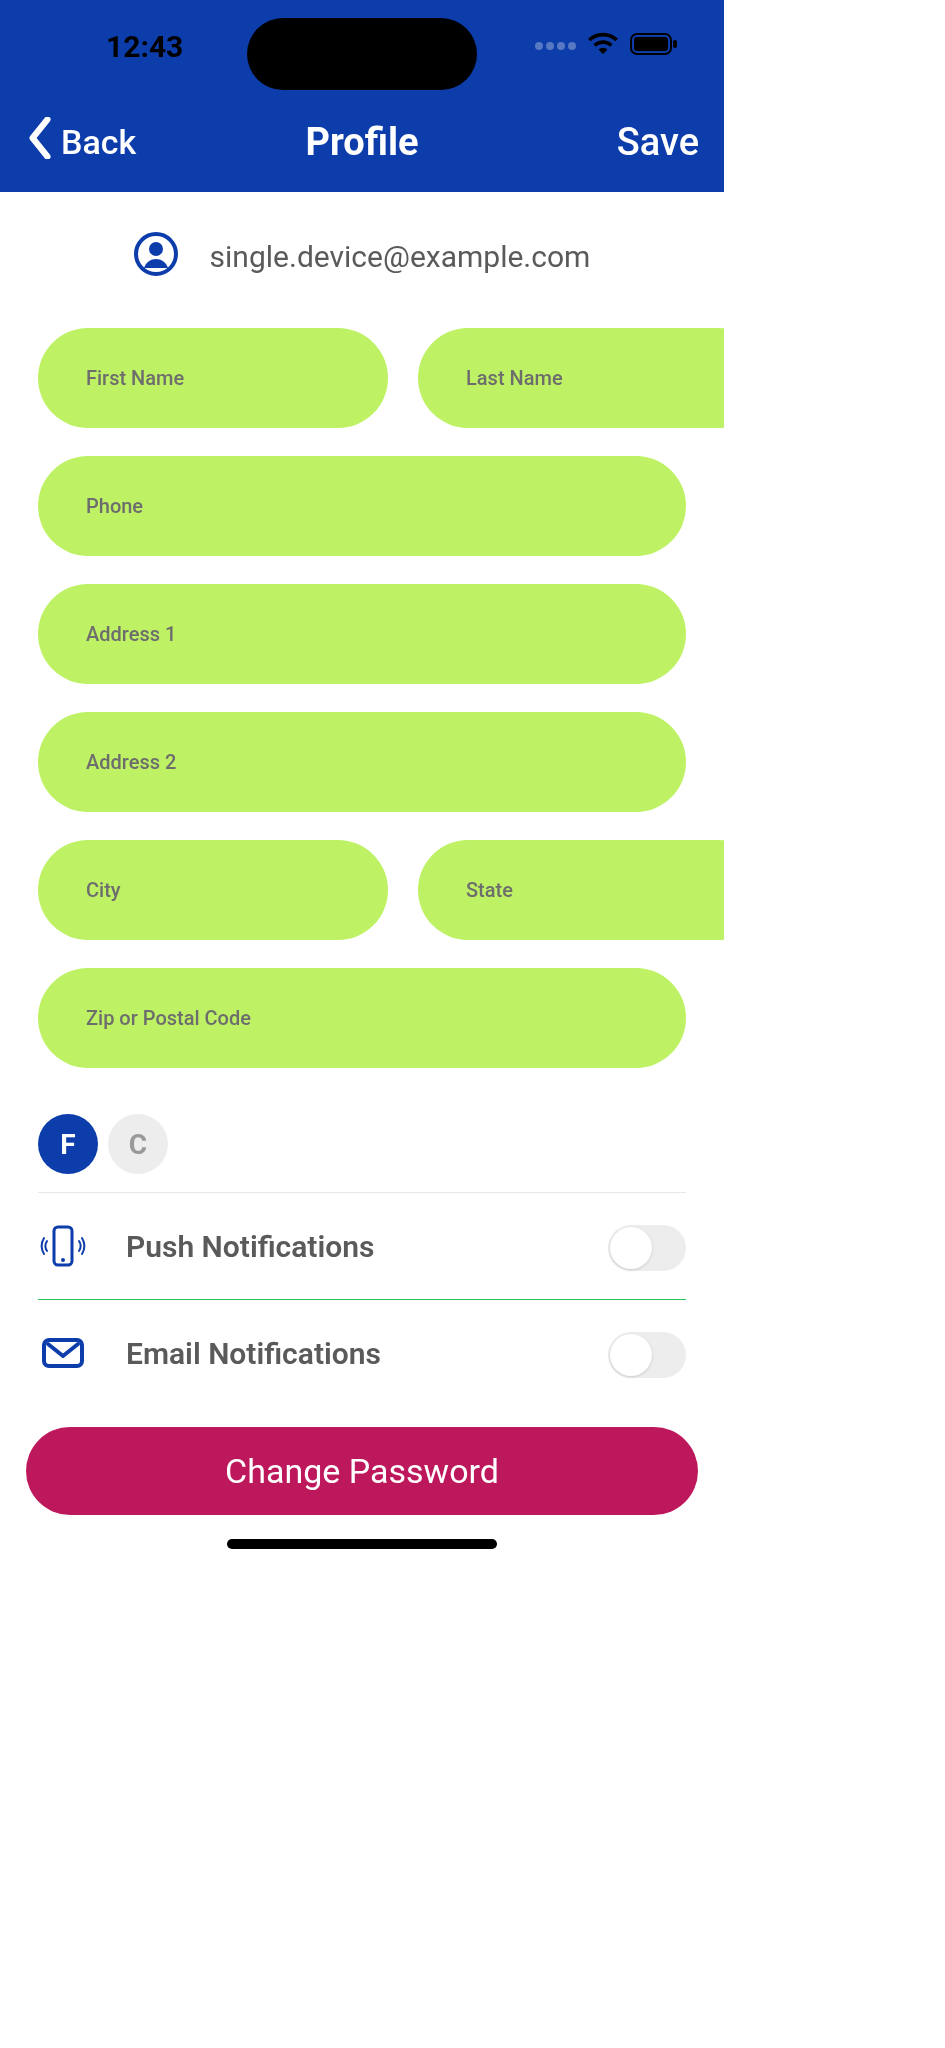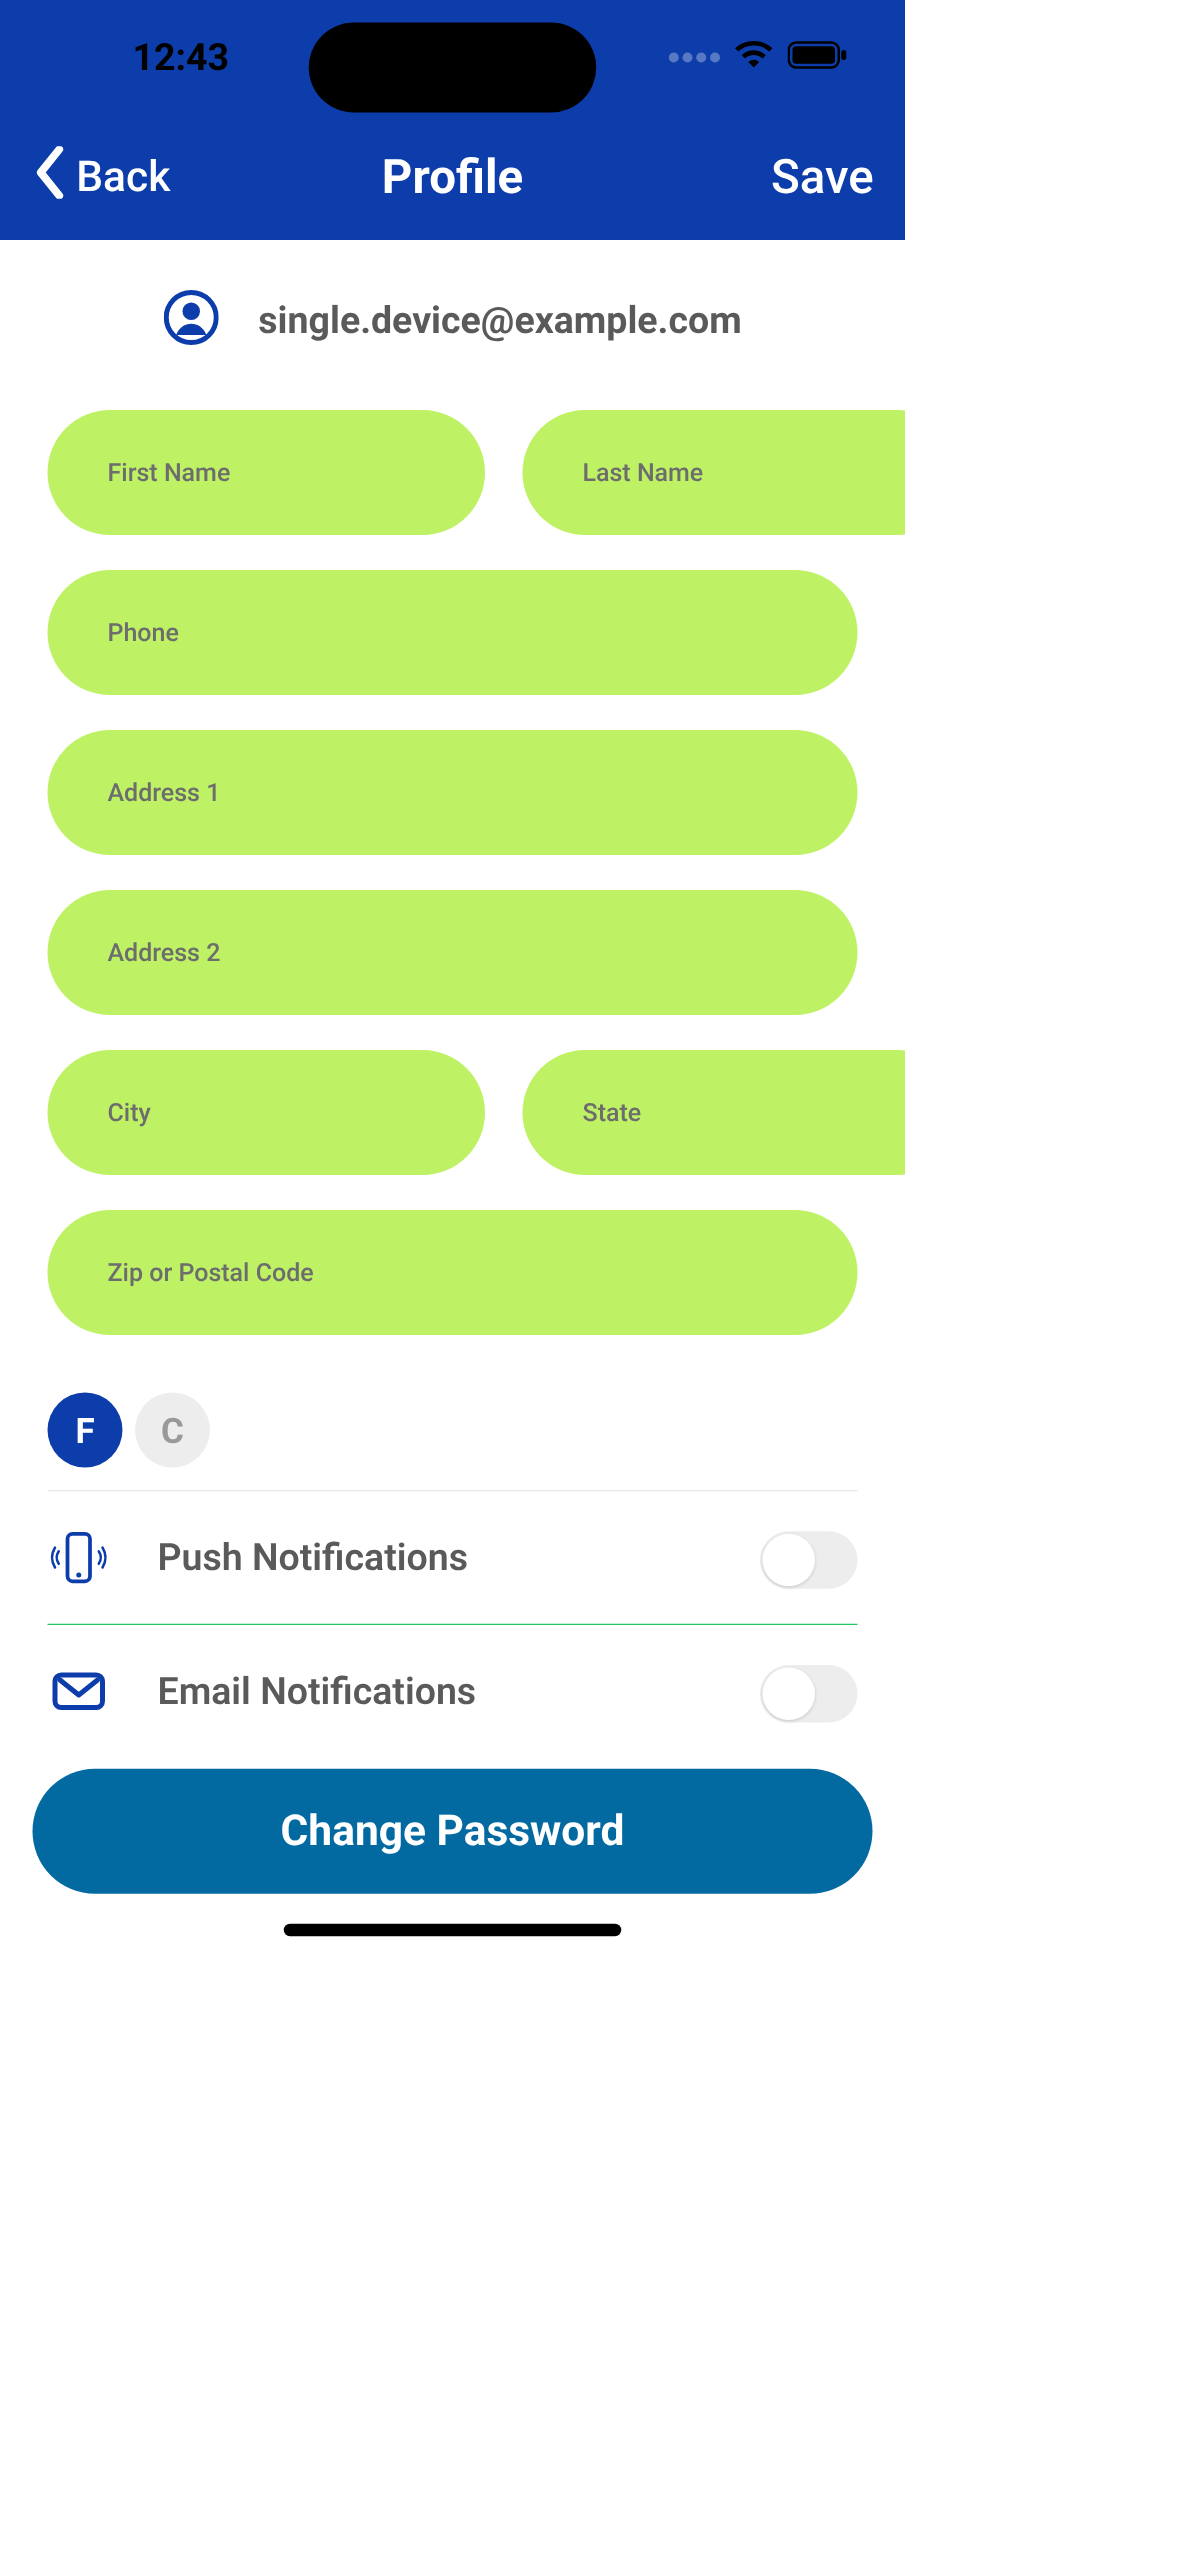--- a/index.html
+++ b/index.html
@@ -93,21 +93,21 @@
     .user-header {
       display: flex;
       align-items: center;
       justify-content: center;
       gap: 20px;
       margin-bottom: 48px;
     }
     .user-header svg { width: 44px; height: 44px; }
     .user-email {
       font-size: 30px;
-      font-weight: 700;
+      font-weight: 400;
       color: #5a5a5a;
       margin-left: 12px;
     }
     .row {
       display: flex;
       gap: 30px;
       margin-bottom: 28px;
     }
     .input-pill {
       flex: 1;
@@ -200,27 +200,27 @@
     .bottom-bar {
       position: absolute;
       bottom: 0;
       left: 0;
       right: 0;
       padding: 22px 26px 20px 26px;
       background: #fff;
     }
     .change-password-btn {
       width: 100%;
-      height: 100px;
-      background: #0369a1;
+      height: 88px;
+      background: #be185d;
       border-radius: 50px;
       border: none;
       color: #fff;
       font-size: 34px;
-      font-weight: 700;
+      font-weight: 400;
     }
     .home-indicator {
       width: 270px;
       height: 10px;
       background: #000;
       border-radius: 10px;
       margin: 24px auto 0 auto;
     }
   </style>
 </head>

